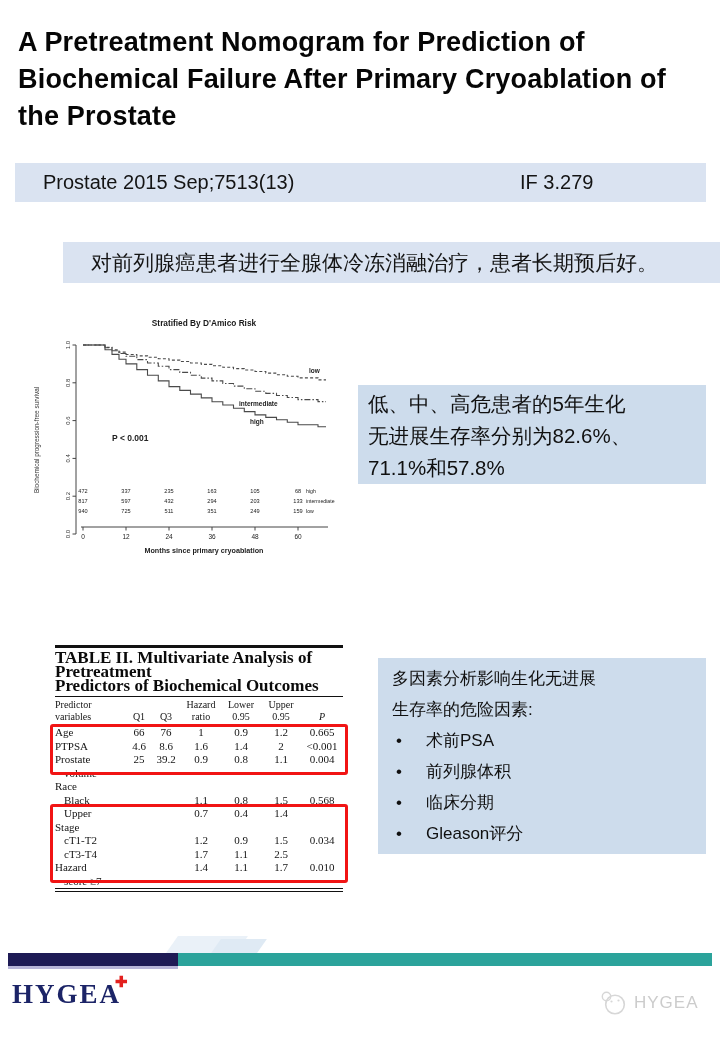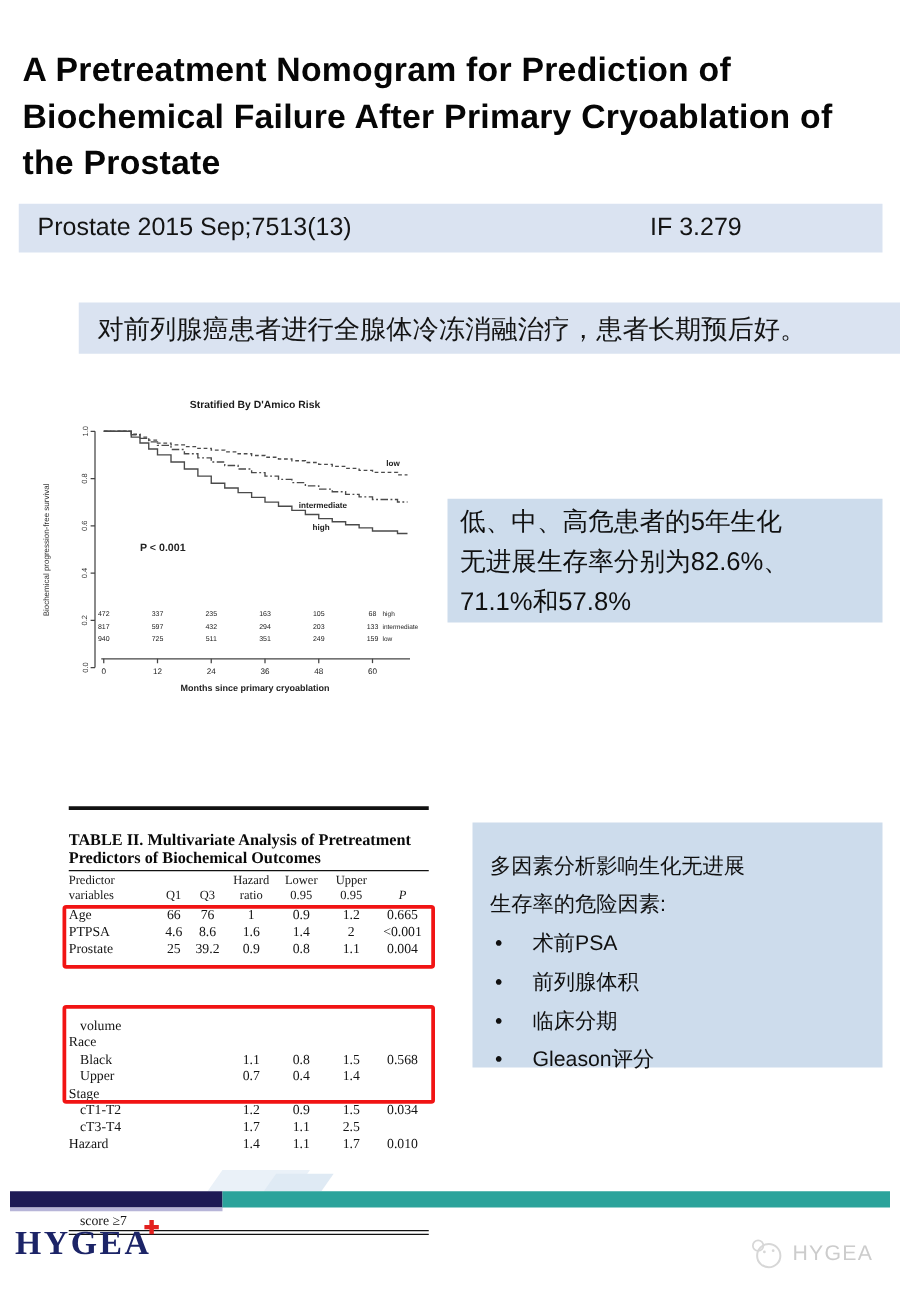--- a/index.html
+++ b/index.html
@@ -1,59 +1,59 @@
 <!DOCTYPE html>
 <html><head>
 <meta charset="utf-8">
 <style>
   html,body{margin:0;padding:0;background:#fff;}
   body{width:720px;height:1040px;position:relative;overflow:hidden;
        font-family:"Liberation Sans",sans-serif;color:#111;}
   .abs{position:absolute;}
-  .prelines{white-space:pre-line;margin-top:14px;}
+  .prelines{white-space:pre-line;}
 
   
   .slide-title{left:18px;top:24px;width:694px;font-size:27px;font-weight:700;
                line-height:37px;color:#060606;letter-spacing:.2px;}
 
   
   .banner{left:15px;width:691px;background:#dae3f1;display:flex;align-items:center;
-          box-sizing:border-box;padding-left:15px;font-size:20px;color:#141414;}
+          box-sizing:border-box;padding-left:28px;font-size:20px;color:#141414;}
   .banner-cite{top:163px;height:39px;}
   .cite-if{position:absolute;left:505px;top:0;height:100%;display:flex;align-items:center;}
   .banner-summary{top:242px;height:41px;font-size:21px;margin-left:48px;}
 
   
   .km-fig{left:26px;top:312px;width:330px;height:252px;}
 
   
   .callout{background:#cddcec;box-sizing:border-box;color:#101010;}
   .box-findings{left:358px;top:385px;width:348px;height:99px;
                 font-size:20.5px;line-height:32px;padding:3px 10px 0 10px;}
   .box-factors{left:378px;top:658px;width:328px;height:196px;
                font-size:17px;line-height:31px;padding:5px 6px 0 14px;}
   .factor-list{list-style:none;margin:0;padding:0;}
   .factor-list li{display:flex;}
   .factor-bullet{width:30px;flex:none;padding-left:4px;}
 
   
   .table-wrap{left:55px;top:645px;width:288px;font-family:"Liberation Serif",serif;}
   .pub-table-box{border-top:3px solid #111;}
-  .tbl-caption{font-size:13px;font-weight:700;line-height:14px;padding:3px 0;
+  .tbl-caption{font-size:17px;font-weight:700;line-height:14px;padding:3px 0;
                border-bottom:1.5px solid #111;color:#0a0a0a;}
   table.pub-table{border-collapse:collapse;table-layout:fixed;width:288px;color:#141414;}
   table.pub-table thead td{font-size:10px;line-height:12px;padding:2px 0;
                            vertical-align:bottom;text-align:center;border-bottom:1px solid #111;}
   table.pub-table thead td:first-child{text-align:left;}
   table.pub-table thead td:last-child{font-style:italic;}
   table.pub-table tbody td{font-size:11px;line-height:13.5px;padding:0;
                            vertical-align:top;text-align:center;}
   table.pub-table tbody td:first-child{text-align:left;}
   .ind{padding-left:9px;}
-  .lbl2{padding-left:9px;margin-top:48px;}
+  .lbl2{padding-left:9px;}
   .tbl-bottom{border-bottom:4px double #111;}
   .red-box{position:absolute;border:3px solid #f11414;border-radius:3px;left:-5px;width:292px;}
   .red-box-1{top:79px;height:45px;}
   .red-box-2{top:159px;height:73px;}
 
   
   .swoosh1{left:172px;top:936px;width:70px;height:17px;background:#eaf1f8;transform:skewX(-35deg);}
   .swoosh2{left:216px;top:939px;width:46px;height:14px;background:#dfeaf4;transform:skewX(-35deg);}
   .bar-navy{left:8px;top:953px;width:170px;height:13px;background:#1e1b55;}
   .bar-navy-underline{left:8px;top:966px;width:170px;height:3px;background:#b7b5d8;}

